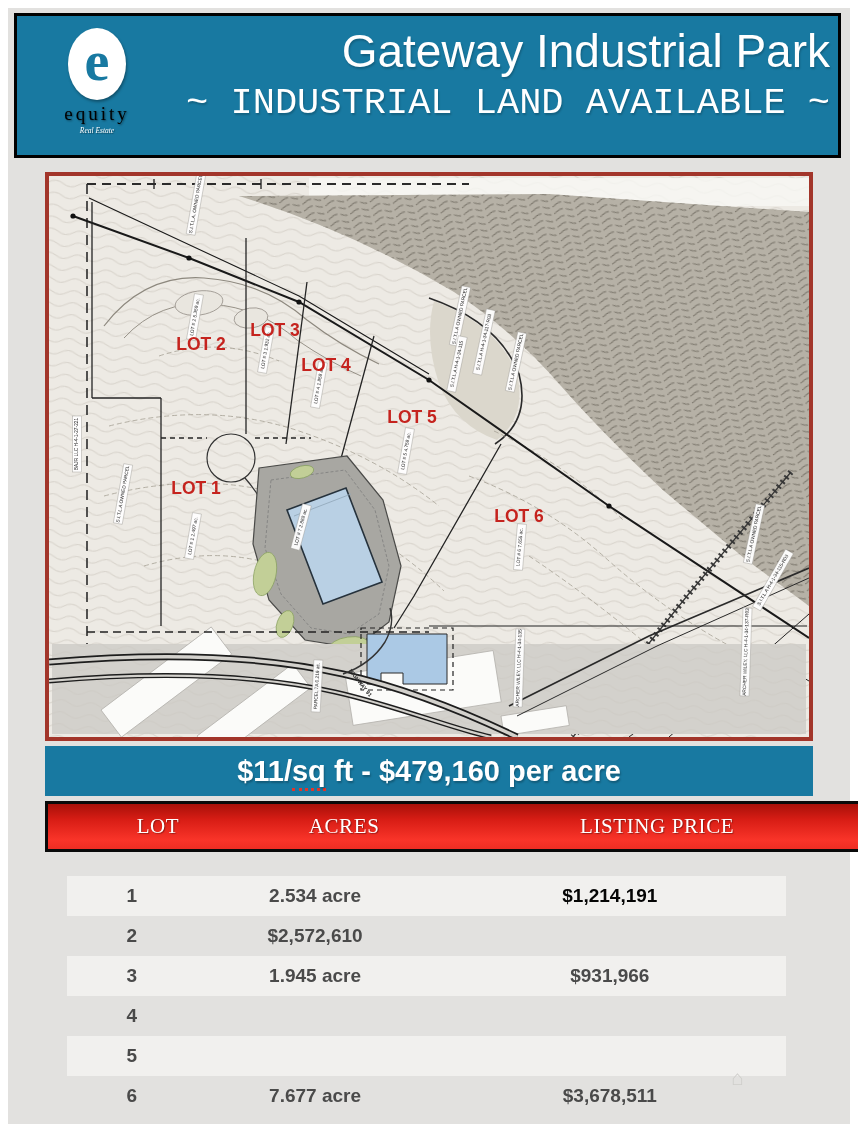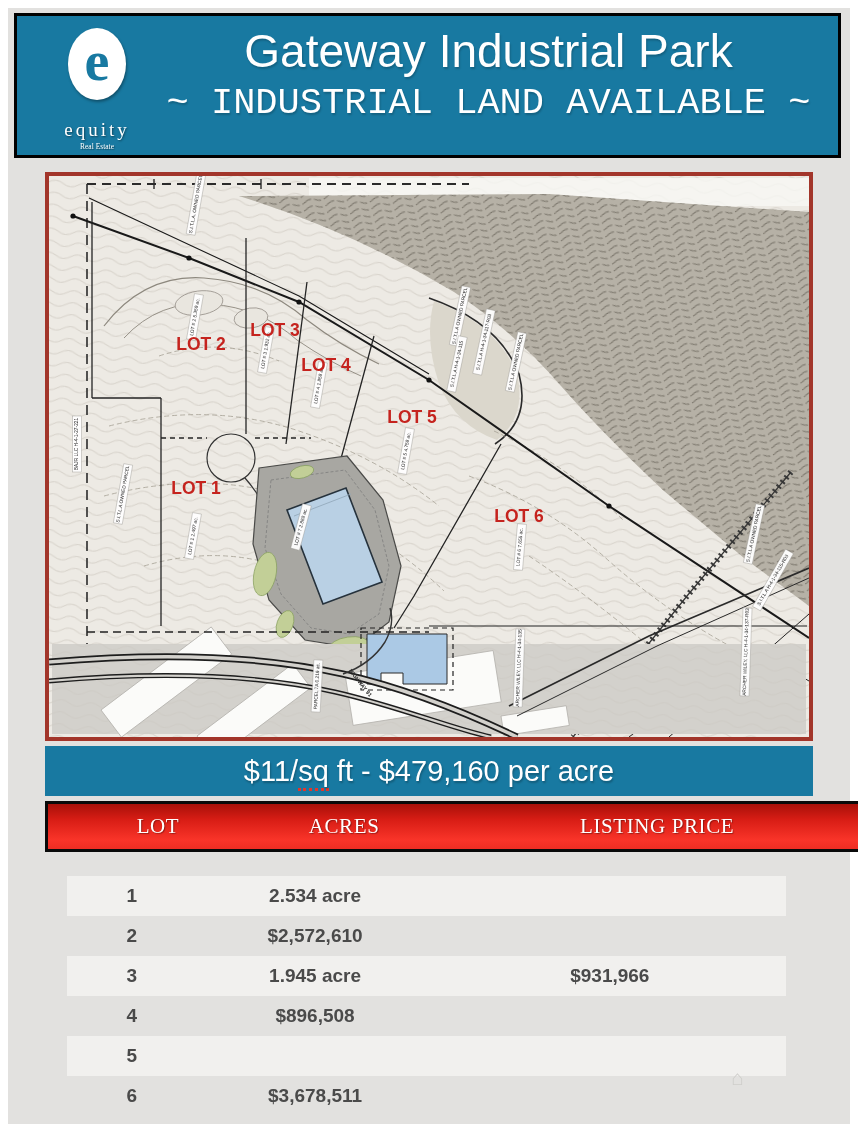--- a/index.html
+++ b/index.html
@@ -8,43 +8,43 @@
   .canvas-bg{position:absolute;left:8px;top:8px;width:842px;height:1116px;background:#e2e1df;}
 
   
   .hdr{position:absolute;left:14px;top:13px;width:827px;height:145px;background:#1879a1;
        border:3px solid #000;box-sizing:border-box;}
   .logo{position:absolute;left:24px;top:12px;width:112px;text-align:center;}
   .logo-ellipse{width:58px;height:72px;border-radius:50%;background:#fff;margin:0 auto;
        display:flex;align-items:center;justify-content:center;box-shadow:1px 2px 3px rgba(0,0,0,.35);}
   .logo-e{font-family:"Liberation Serif",serif;font-size:56px;font-weight:700;color:#1879a1;
        line-height:1;margin-top:-6px;}
-  .logo-brand{color:#ffffff;font-family:"Liberation Serif",serif;font-size:19px;letter-spacing:3px;
-       margin-top:19px;text-shadow:1px 1px 2px rgba(0,0,0,.45);}
+  .logo-brand{color:#000000;font-family:"Liberation Serif",serif;font-size:19px;letter-spacing:3px;
+       margin-top:3px;text-shadow:1px 1px 2px rgba(0,0,0,.45);}
   .logo-tag{color:#fff;font-family:"Liberation Serif",serif;font-size:7.5px;margin-top:1px;
-       text-shadow:1px 1px 1px rgba(0,0,0,.4);}
-  .titles{position:absolute;left:130px;right:8px;top:6px;text-align:center;color:#fff;}
+       text-shadow:1px 1px 1px rgba(0,0,0,.4);font-style:italic;}
+  .titles{position:absolute;left:130px;right:8px;top:6px;text-align:right;color:#fff;}
   .title{font-size:46px;line-height:1.3;text-shadow:1px 2px 2px rgba(0,0,0,.2);}
   .subtitle{font-size:37px;margin-top:0;text-shadow:1px 2px 2px rgba(0,0,0,.2);font-family:Liberation Mono, monospace;}
 
   
   .map{position:absolute;left:45px;top:172px;width:768px;height:569px;border:4px solid #a2352a;
        box-sizing:border-box;background:#edeae4;}
   .map svg{display:block;}
   .plab text{font-family:"Liberation Sans",sans-serif;font-size:4.8px;fill:#1b1b1b;
        text-anchor:middle;dominant-baseline:middle;}
   .plab rect{fill:#ffffff;stroke:#8f8d88;stroke-width:.4;opacity:.95;}
   .roadlab{font-family:"Liberation Sans",sans-serif;font-size:5.5px;font-weight:700;fill:#2d2d2d;
        text-anchor:middle;}
   .redlot{font-family:"Liberation Sans",sans-serif;font-size:17.5px;font-weight:700;fill:#c5231e;
        text-anchor:middle;}
 
   
   .banner{position:absolute;left:45px;top:746px;width:768px;height:50px;background:#1879a1;
-       color:#fff;font-size:29px;font-weight:400;text-align:center;line-height:50px;
+       color:#fff;font-size:29px;font-weight:700;text-align:center;line-height:50px;
        text-shadow:1px 2px 2px rgba(0,0,0,.25);}
   .sq-underline{border-bottom:3px dotted #e2352b;padding-bottom:1px;}
 
   
   .thead{position:absolute;left:45px;top:801px;width:852px;height:51px;border:3px solid #0a0a0a;
        box-sizing:border-box;background:linear-gradient(180deg,#a81009 0%,#d81d15 35%,#f93429 80%,#ee2d23 100%);
        display:grid;grid-template-columns:26% 18% 56%;align-items:center;text-align:center;
        color:#fff;font-family:"Liberation Serif",serif;font-size:21px;letter-spacing:.6px;
        text-shadow:1px 1px 1px rgba(0,0,0,.35);}
   .rows{position:absolute;left:67px;top:876px;width:719px;}
@@ -299,37 +299,38 @@
 <div class="thead">
   <span>LOT</span>
   <span>ACRES</span>
   <span>LISTING PRICE</span>
 </div>
 
 <div class="rows">
   <div class="trow alt">
     <span>1</span>
     <span>2.534 acre</span>
+    <span class="price-strong">$1,214,191</span>
   </div>
   <div class="trow">
     <span>2</span>
     <span>$2,572,610</span>
   </div>
   <div class="trow alt">
     <span>3</span>
     <span>1.945 acre</span>
     <span>$931,966</span>
   </div>
   <div class="trow">
     <span>4</span>
-    <span>$896,508</span>
   </div>
   <div class="trow alt">
     <span>5</span>
   </div>
   <div class="trow">
     <span>6</span>
+    <span>7.677 acre</span>
     <span>$3,678,511</span>
   </div>
 </div>
 
 <div class="home-icon">⌂</div>
 <div class="bottom-strip"></div>
 
 </body></html>

